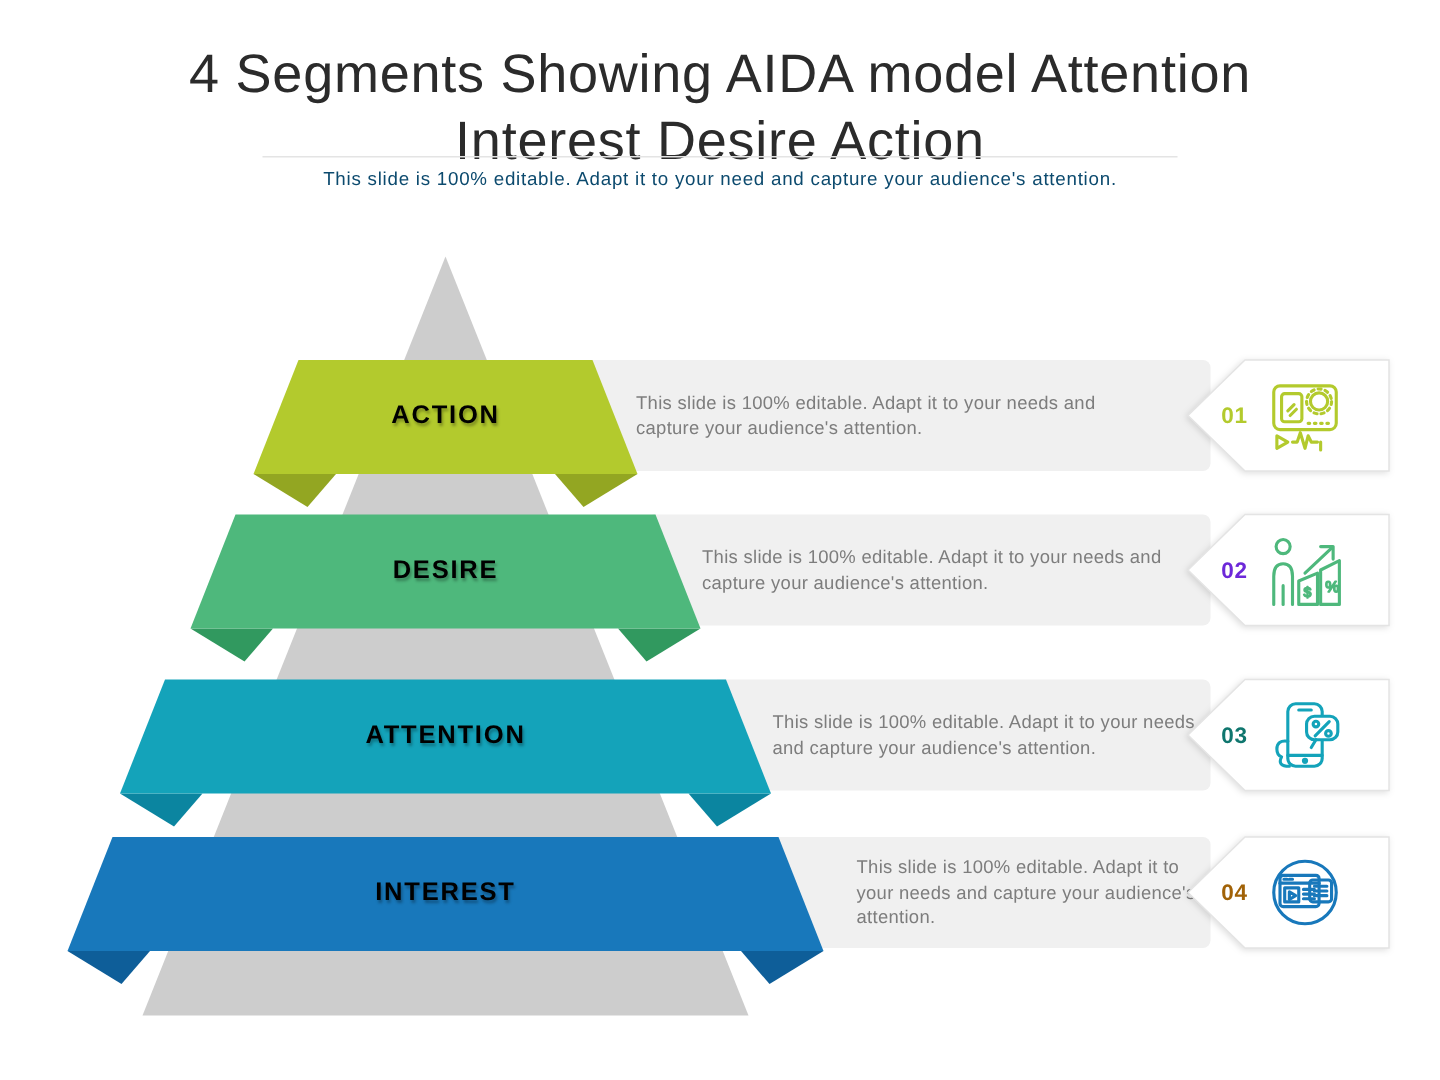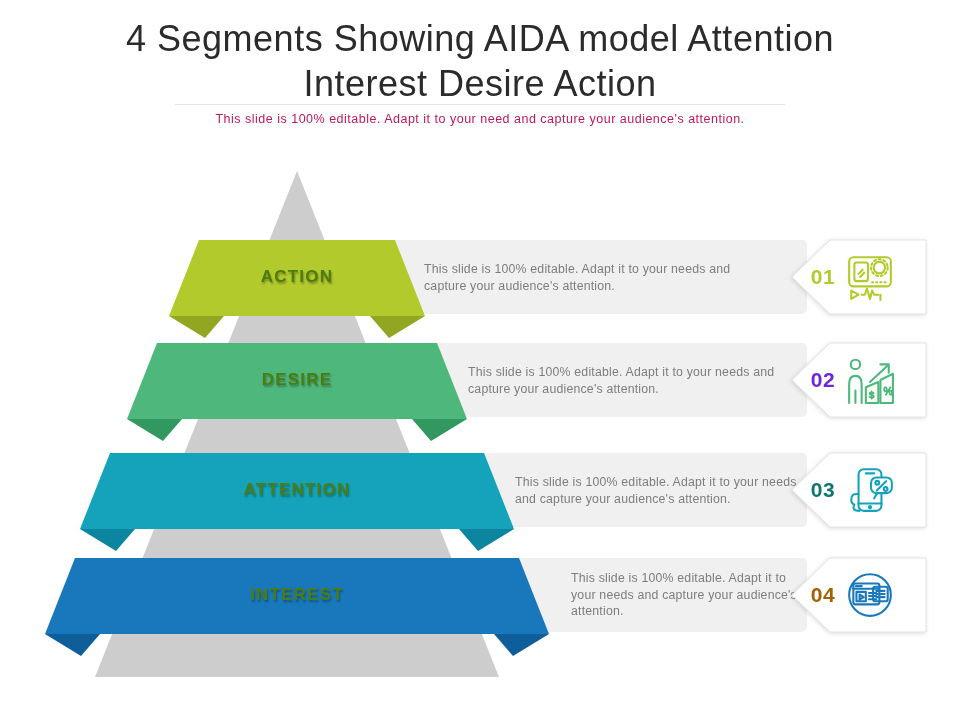--- a/index.html
+++ b/index.html
@@ -1,43 +1,43 @@
 <!DOCTYPE html>
 <html><head>
 <meta charset="utf-8">
 <style>
   html,body{margin:0;padding:0;background:#fff;}
   .stage{position:relative;width:960px;height:720px;background:#fff;overflow:hidden;
          font-family:"Liberation Sans",sans-serif;}
   
   .hdr{position:absolute;top:14px;left:0;width:960px;text-align:center;}
-  .title{margin:2px auto;max-width:820px;font-size:36px;line-height:45px;font-weight:400;
+  .title{margin:12px auto;max-width:820px;font-size:36px;line-height:45px;font-weight:400;
          color:#2b2b2b;letter-spacing:.5px;}
   .divider{position:absolute;top:104px;left:175px;width:610px;height:1px;background:#e4e4e4;}
   .subtitle{position:absolute;top:112px;left:0;width:960px;text-align:center;
-            font-size:12.5px;color:#be185d;letter-spacing:.5px;}
+            font-size:12.5px;color:#0c4a6e;letter-spacing:.5px;}
   
   .row{position:absolute;left:0;width:839px;height:78px;z-index:1;}
   .row-bar{position:absolute;top:2px;bottom:2px;right:32px;background:#f0f0f0;
            border-radius:0 5px 5px 0;}
   .row-text{position:absolute;top:50%;transform:translateY(-50%);
             font-size:12.3px;line-height:16.5px;color:#7d7d7d;letter-spacing:.2px;}
   .row-tag{position:absolute;left:790px;top:0;width:140px;height:78px;}
   .row-tag svg.pent{position:absolute;left:0;top:0;
             filter:drop-shadow(-1px 1px 2px rgba(0,0,0,.13));}
   .tag-num{position:absolute;left:14px;top:0;width:38px;height:78px;display:flex;
-           align-items:center;justify-content:center;font-size:21px;font-weight:bold;
+           align-items:center;justify-content:center;font-size:15px;font-weight:bold;
            letter-spacing:.5px;}
   .tag-icon{position:absolute;left:54px;top:13px;width:52px;height:52px;display:flex;
             align-items:center;justify-content:center;}
   .tag-icon svg{stroke:currentColor;fill:none;stroke-width:2;
                 stroke-linecap:round;stroke-linejoin:round;}
   
   .pyr{position:absolute;left:0;top:0;z-index:2;pointer-events:none;}
-  .band-label{position:absolute;width:220px;text-align:center;z-index:3;color:#4d7c0f;
+  .band-label{position:absolute;width:220px;text-align:center;z-index:3;color:#000000;
               font-size:17px;font-weight:bold;letter-spacing:1.2px;
               text-shadow:1px 2px 2px rgba(0,0,0,.30);}
 </style>
 </head>
 <body>
 
 <div class="stage">
 
   <div class="hdr">
     <h1 class="title">4 Segments Showing AIDA model Attention Interest Desire Action</h1>

